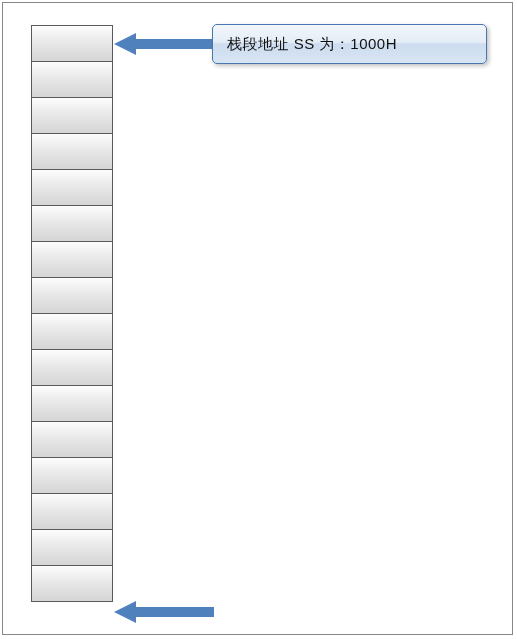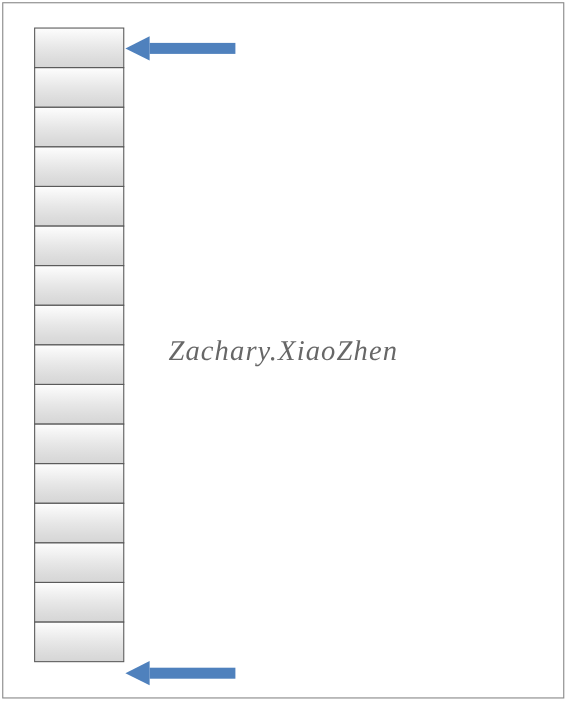--- a/index.html
+++ b/index.html
@@ -122,21 +122,23 @@
       <div class="cell"></div>
       <div class="cell"></div>
       <div class="cell"></div>
       <div class="cell"></div>
     </div>
 
   <div class="arrow-wrap top">
     <div class="arrow-head"></div>
     <div class="arrow-shaft"></div>
   </div>
+  <div class="callout top">
+    <span>栈段地址 SS 为：1000H</span>
+  </div>
 
   <div class="arrow-wrap bottom">
     <div class="arrow-head"></div>
     <div class="arrow-shaft"></div>
   </div>
 
-  <div class="watermark">Zachary.XiaoZhen</div>
 
 </div>
 
 </body></html>

